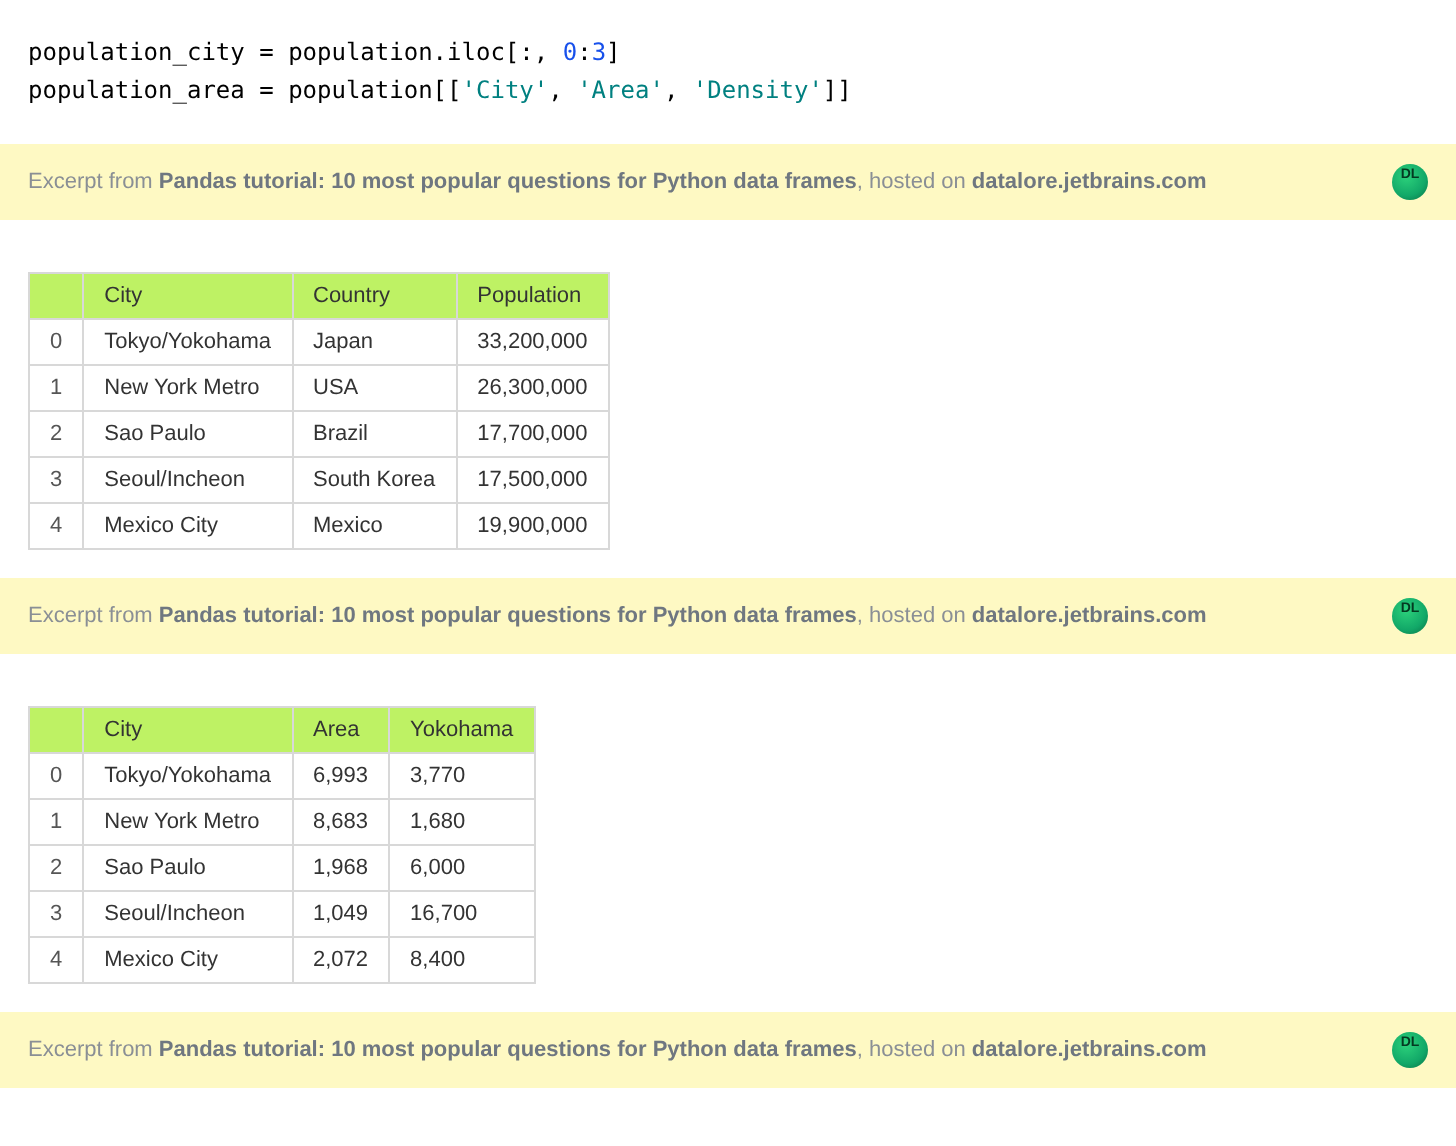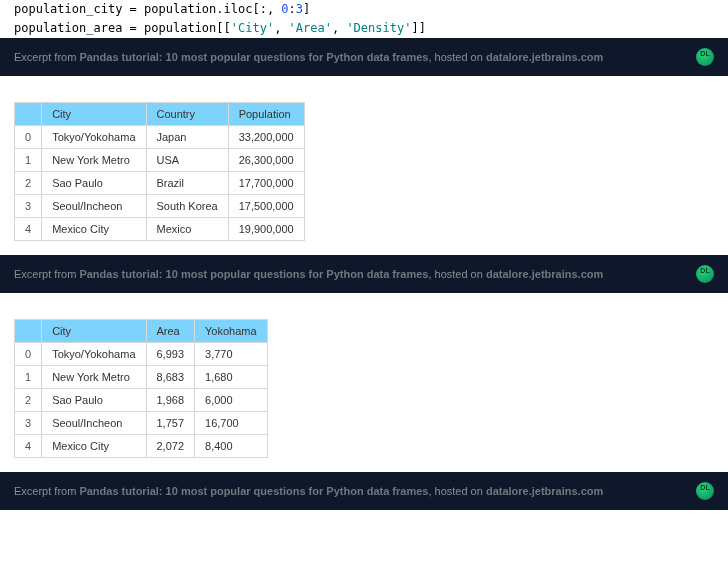--- a/index.html
+++ b/index.html
@@ -7,32 +7,32 @@
     margin: 0;
     padding: 0;
     font-family: -apple-system, BlinkMacSystemFont, "Segoe UI", Arial, sans-serif;
     font-size: 12px;
     background: #ffffff;
     color: #333;
     width: 728px;
   }
   .code-cell {
     background: #ffffff;
-    padding: 0 14px;
+    padding: 17px 14px;
     font-family: "Consolas", "Monaco", monospace;
     font-size: 12px;
     line-height: 1.6;
     white-space: pre;
   }
   .tk  { color: #000; }
   .op  { color: #000; }
   .num { color: #1750eb; }
   .str { color: #008080; }
   .footer {
-    background: #0f172a;
+    background: #fef9c3;
     color: #8a8f95;
     font-size: 11px;
     padding: 10px 14px;
     display: flex;
     align-items: center;
     justify-content: space-between;
     margin-bottom: 18px;
   }
   .footer a { color: #6f7780; text-decoration: none; font-weight: 600; }
   .footer .excerpt { }
@@ -66,21 +66,21 @@
     font-size: 11px;
     color: #333;
   }
   table.df th, table.df td {
     border: 1px solid #d8d8d8;
     padding: 5px 10px;
     text-align: left;
     white-space: nowrap;
   }
   table.df th {
-    background: #7dd3fc;
+    background: #bef264;
     font-weight: 400;
   }
   table.df th.idx, table.df td.idx {
     text-align: right;
     color: #555;
   }
   table.df th.corner {
     border-top: 1px solid #d8d8d8;
     border-left: 1px solid #d8d8d8;
   }
@@ -175,21 +175,21 @@
         </tr>
       <tr>
           <td class="idx">2</td>
           <td>Sao Paulo</td>
           <td>1,968</td>
           <td>6,000</td>
         </tr>
       <tr>
           <td class="idx">3</td>
           <td>Seoul/Incheon</td>
-          <td>1,757</td>
+          <td>1,049</td>
           <td>16,700</td>
         </tr>
       <tr>
           <td class="idx">4</td>
           <td>Mexico City</td>
           <td>2,072</td>
           <td>8,400</td>
         </tr>
     </tbody>
   </table>

